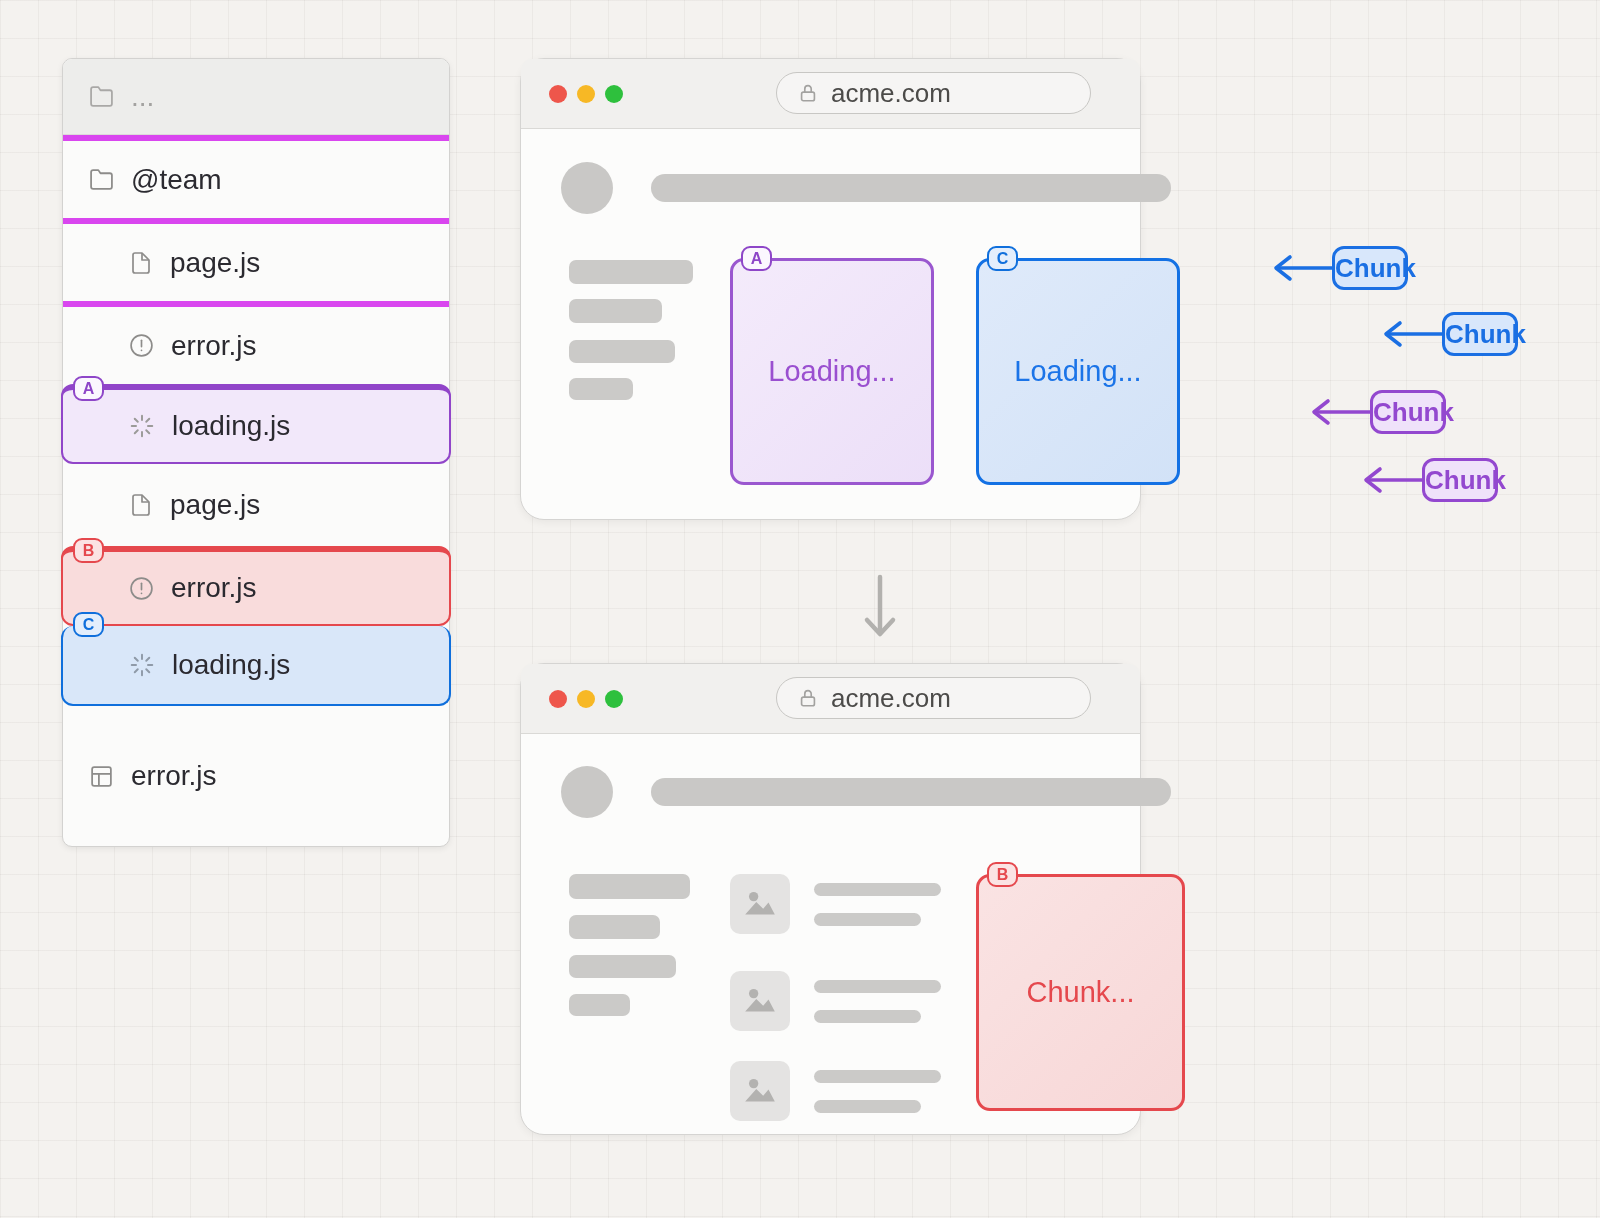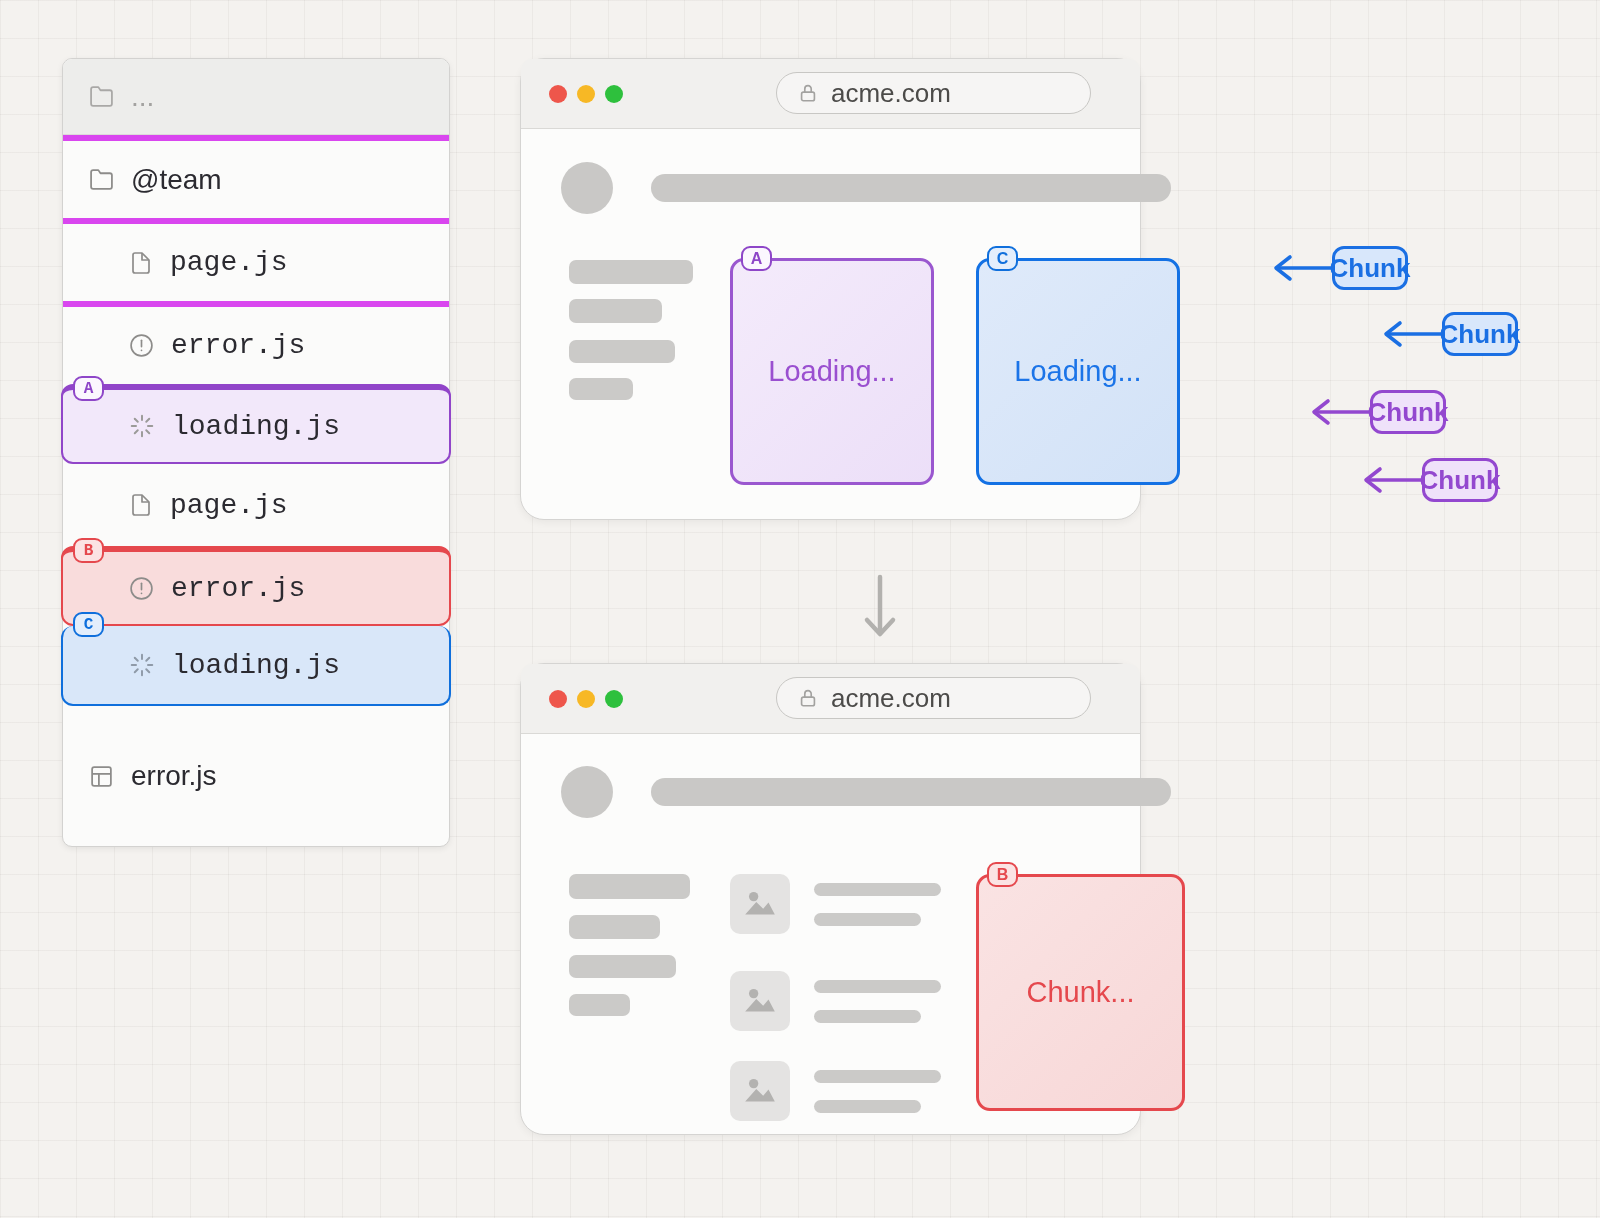--- a/index.html
+++ b/index.html
@@ -23,21 +23,21 @@
   .tree-row {
     position:relative; display:flex; align-items:center; gap:17px;
     padding-left:26px; font-size:28px; font-weight:500; color:#2b2a30;
     box-sizing:border-box; flex:none;
   }
   .tree-row + .tree-row { border-top:6px solid #d946ef; }
   .tree-row.header {
     background:#ededeb; border-radius:9px 9px 0 0; color:#a3a2a0;
     border-bottom:1px solid #dcdbd9;
   }
-  .tree-row.indent { padding-left:66px;font-family:Liberation Mono, monospace; }
+  .tree-row.indent { padding-left:66px; }
   .tree-icon { flex:none; display:flex; color:#8d8c8a; }
   .tree-row.header .tree-icon { color:#a9a8a6; }
   .hl {
     border-radius:12px; margin:0 -2px; border:2.5px solid; z-index:2;
   }
   .hl, .hl + .tree-row { border-top-style:solid; }
   .tree-row.hl + .tree-row { border-top:none; }
   .hl.purple { background:#f2e8fa; border-color:#9145c9; }
   .hl.red    { background:#f9dcdc; border-color:#e5484d; }
   .hl.blue   { background:#d9e7f9; border-color:#0f6fdc; }
@@ -94,21 +94,21 @@
   .slot.purple { border-color:#9a57cf; color:#9a4fd0;
     background:linear-gradient(135deg,#f4ebfb, #ecdff8); }
   .slot.blue { border-color:#1371e4; color:#1b74e8;
     background:linear-gradient(135deg,#dfeafa,#d2e2f7); }
   .slot.red { border-color:#e5484d; color:#e5484d;
     background:linear-gradient(135deg,#fae3e3,#f7d7d7); }
 
   
   .chunk {
     position:absolute; width:76px; height:44px; border:3px solid; border-radius:12px;
-    display:flex; align-items:center; justify-content:center;
+    display:flex; align-items:center; 
     font-size:26px; font-weight:600; box-sizing:border-box;
   }
   .chunk.blue { color:#1a6fe3; border-color:#1a6fe3; background:#d8e7fb; }
   .chunk.purple { color:#9348cf; border-color:#9348cf; background:#efe2fa; }
   .arrow-left { position:absolute; }
   .down-arrow { position:absolute; left:862px; top:574px; }
 </style>
 </head>
 <body>
 

